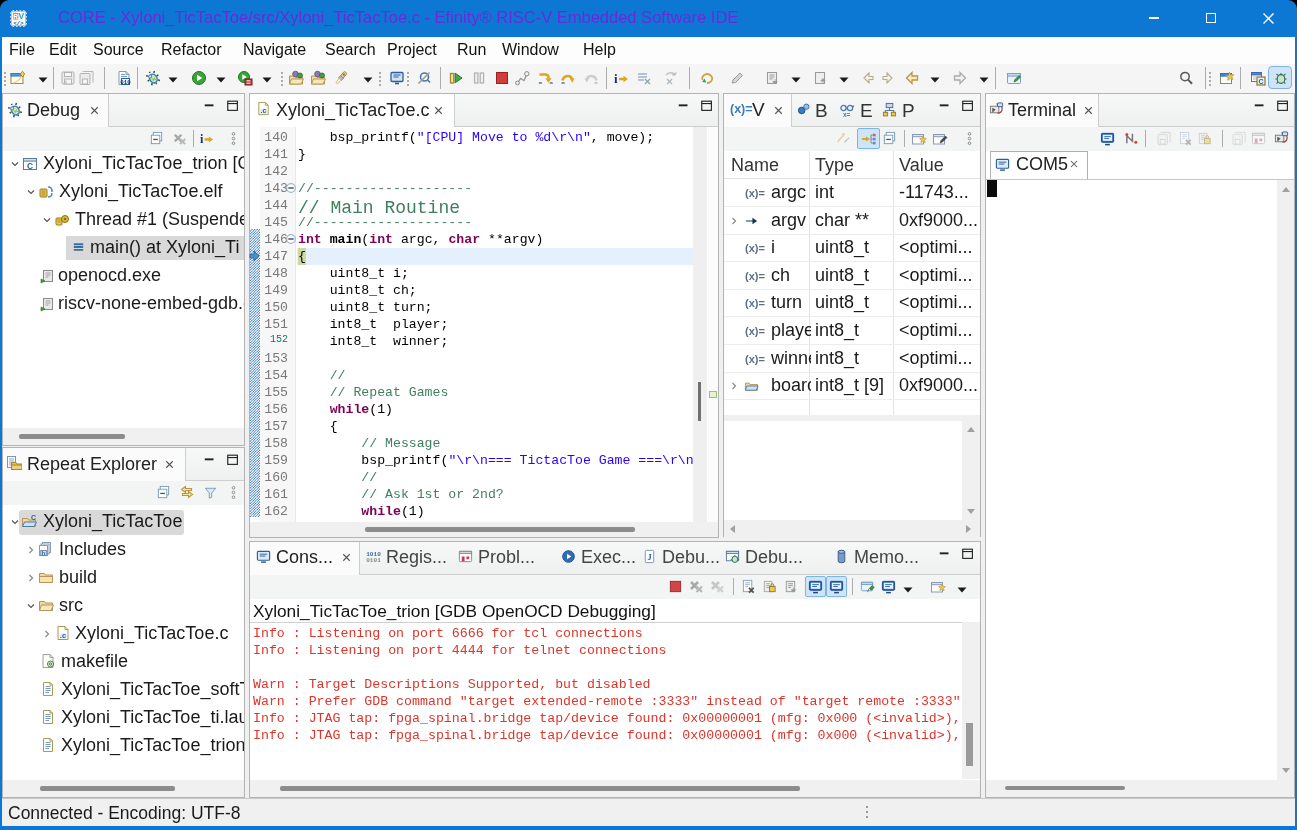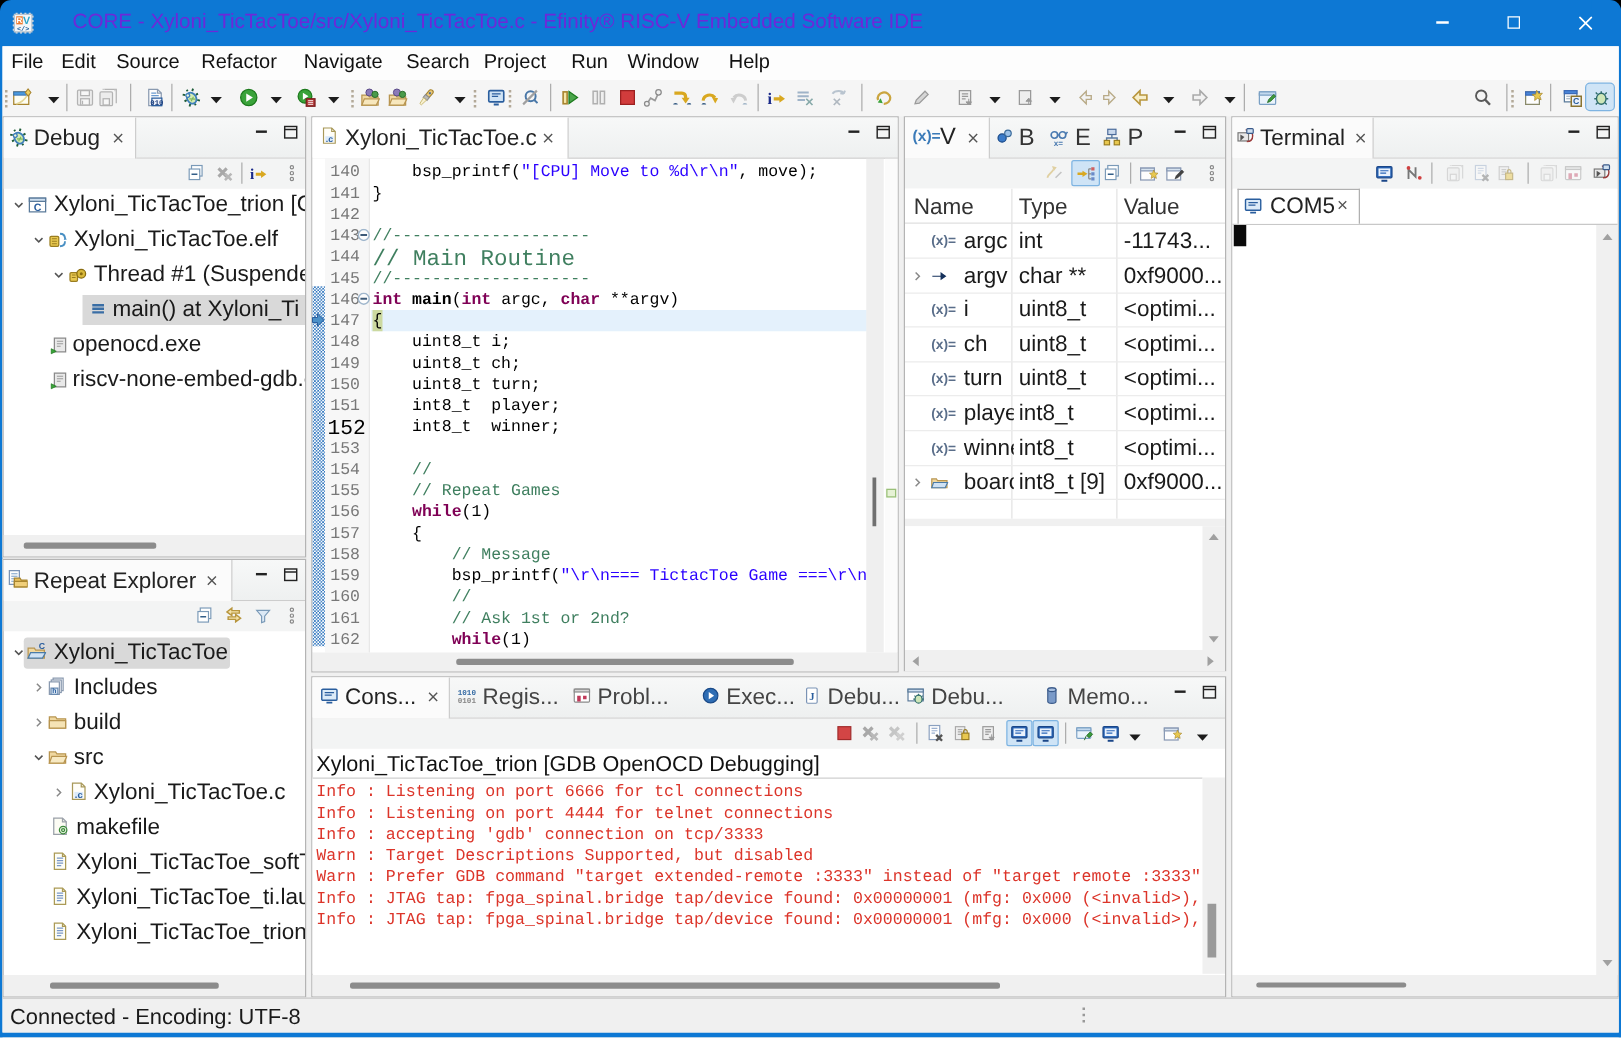--- a/index.html
+++ b/index.html
@@ -510,21 +510,21 @@
 <div class="a mono" style="left:262px;top:164.0px;width:26px;text-align:right;font-size:13.2px;color:#787878">142</div>
 <div class="a mono" style="left:262px;top:181.0px;width:26px;text-align:right;font-size:13.2px;color:#787878">143</div>
 <div class="a mono" style="left:262px;top:198.0px;width:26px;text-align:right;font-size:13.2px;color:#787878">144</div>
 <div class="a mono" style="left:262px;top:215.0px;width:26px;text-align:right;font-size:13.2px;color:#787878">145</div>
 <div class="a mono" style="left:262px;top:232.0px;width:26px;text-align:right;font-size:13.2px;color:#787878">146</div>
 <div class="a mono" style="left:262px;top:249.0px;width:26px;text-align:right;font-size:13.2px;color:#787878">147</div>
 <div class="a mono" style="left:262px;top:266.0px;width:26px;text-align:right;font-size:13.2px;color:#787878">148</div>
 <div class="a mono" style="left:262px;top:283.0px;width:26px;text-align:right;font-size:13.2px;color:#787878">149</div>
 <div class="a mono" style="left:262px;top:300.0px;width:26px;text-align:right;font-size:13.2px;color:#787878">150</div>
 <div class="a mono" style="left:262px;top:317.0px;width:26px;text-align:right;font-size:13.2px;color:#787878">151</div>
-<div class="a mono" style="left:262px;top:334.0px;width:26px;text-align:right;font-size:17px;color:#000000">152</div>
+<div class="a mono" style="left:262px;top:334.0px;width:26px;text-align:right;font-size:10px;color:#0f766e">152</div>
 <div class="a mono" style="left:262px;top:351.0px;width:26px;text-align:right;font-size:13.2px;color:#787878">153</div>
 <div class="a mono" style="left:262px;top:368.0px;width:26px;text-align:right;font-size:13.2px;color:#787878">154</div>
 <div class="a mono" style="left:262px;top:385.0px;width:26px;text-align:right;font-size:13.2px;color:#787878">155</div>
 <div class="a mono" style="left:262px;top:402.0px;width:26px;text-align:right;font-size:13.2px;color:#787878">156</div>
 <div class="a mono" style="left:262px;top:419.0px;width:26px;text-align:right;font-size:13.2px;color:#787878">157</div>
 <div class="a mono" style="left:262px;top:436.0px;width:26px;text-align:right;font-size:13.2px;color:#787878">158</div>
 <div class="a mono" style="left:262px;top:453.0px;width:26px;text-align:right;font-size:13.2px;color:#787878">159</div>
 <div class="a mono" style="left:262px;top:470.0px;width:26px;text-align:right;font-size:13.2px;color:#787878">160</div>
 <div class="a mono" style="left:262px;top:487.0px;width:26px;text-align:right;font-size:13.2px;color:#787878">161</div>
 <div class="a mono" style="left:262px;top:504.0px;width:26px;text-align:right;font-size:13.2px;color:#787878">162</div>
@@ -921,21 +921,20 @@
     <path d="M12 5l1 2.3 2.4.3-1.8 1.7.5 2.4-2.1-1.2-2.1 1.2.5-2.4-1.8-1.7 2.4-.3z" fill="#e8c84f" stroke="#a8882f" stroke-width="0.5"></path>
   </svg>
 <svg class="a" style="left:957px;top:585px;opacity:1.0" width="10" height="9" viewBox="0 0 10 9">
     <path d="M0.5 2.5h9L5 7.5z" fill="#1c1c1c"></path>
   </svg>
 <div class="a" style="left:253px;top:601px;font-size:17.3px;color:#111;white-space:nowrap">Xyloni_TicTacToe_trion [GDB OpenOCD Debugging]</div>
 <div class="a" style="left:250px;top:622px;width:712px;height:157px;background:#fff;border-top:1px solid #d0d0d0"></div>
 <div class="a" style="left:253px;top:625px;width:708px;height:152px;overflow:hidden">
 <div class="mono" style="position:absolute;left:0;top:0.5px;font-size:13.25px;white-space:pre;color:#dc352a">Info : Listening on port 6666 for tcl connections</div>
 <div class="mono" style="position:absolute;left:0;top:17.5px;font-size:13.25px;white-space:pre;color:#dc352a">Info : Listening on port 4444 for telnet connections</div>
-<div class="mono" style="position:absolute;left:0;top:34.5px;font-size:13.25px;white-space:pre;color:#dc352a">Info : accepting 'gdb' connection on tcp/3333</div>
 <div class="mono" style="position:absolute;left:0;top:51.5px;font-size:13.25px;white-space:pre;color:#dc352a">Warn : Target Descriptions Supported, but disabled</div>
 <div class="mono" style="position:absolute;left:0;top:68.5px;font-size:13.25px;white-space:pre;color:#dc352a">Warn : Prefer GDB command "target extended-remote :3333" instead of "target remote :3333"</div>
 <div class="mono" style="position:absolute;left:0;top:85.5px;font-size:13.25px;white-space:pre;color:#dc352a">Info : JTAG tap: fpga_spinal.bridge tap/device found: 0x00000001 (mfg: 0x000 (&lt;invalid&gt;),</div>
 <div class="mono" style="position:absolute;left:0;top:102.5px;font-size:13.25px;white-space:pre;color:#dc352a">Info : JTAG tap: fpga_spinal.bridge tap/device found: 0x00000001 (mfg: 0x000 (&lt;invalid&gt;),</div>
 </div>
 <div class="a" style="left:962px;top:622px;width:18px;height:157px;background:#f0f0f0"></div>
 <div class="a" style="left:966px;top:723px;width:7px;height:43px;background:#9a9a9a"></div>
 <div class="a" style="left:250px;top:780px;width:730px;height:17px;background:#f0f0f0"></div>
 <div class="a" style="left:280px;top:786px;width:520px;height:5px;background:#8c8c8c;border-radius:2px"></div>
 <div class="a" style="left:2px;top:798px;width:1293px;height:28px;background:#f0f0f0;border-top:1px solid #c8c8c8"></div>

